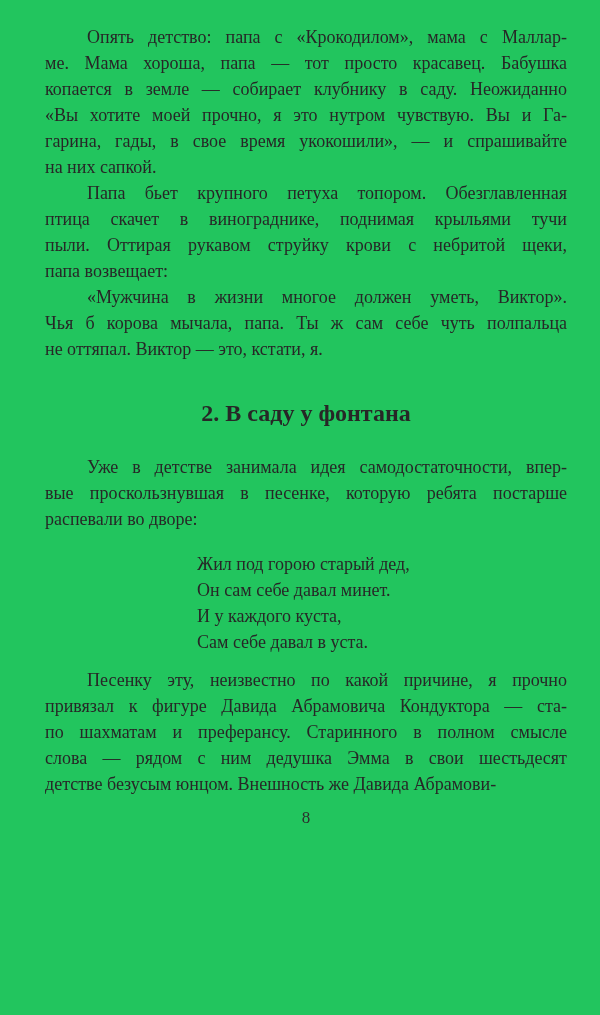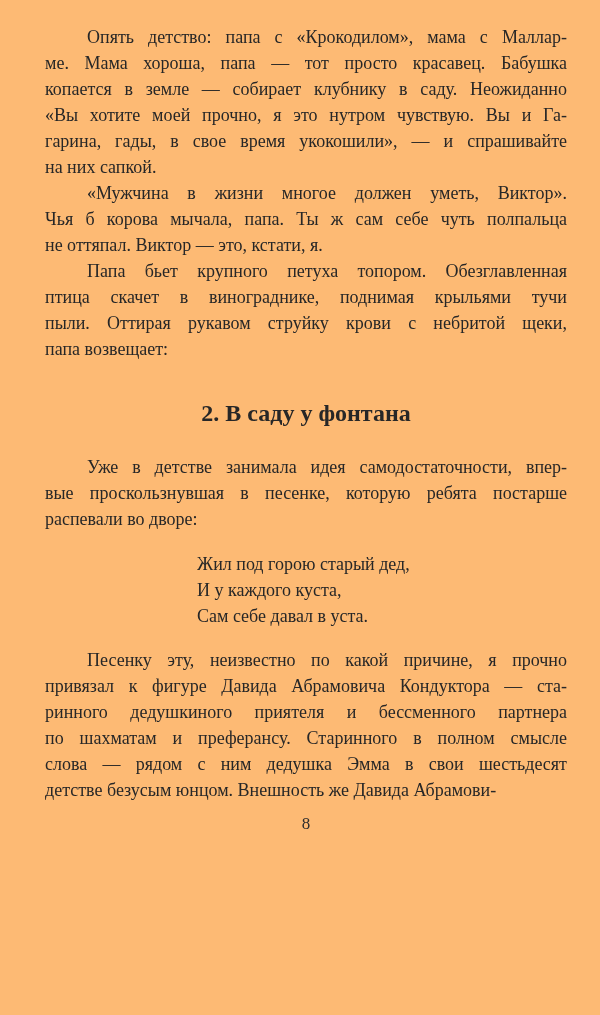--- a/index.html
+++ b/index.html
@@ -12,21 +12,21 @@
     overflow: hidden;
     background: #fcfcfa;
     color: #272727;
     font-family: "Liberation Serif", "DejaVu Serif", serif;
   }
   .page {
     box-sizing: border-box;
     width: 600px;
     height: 1015px;
     padding: 24px 33px 0 45px;
-    background: #fdba74;
+    background: #22c55e;
   }
   .para { margin: 0; }
   .line {
     font-size: 18px;
     line-height: 26px;
     white-space: normal;
   }
   
   .line.just {
     text-align: justify;
@@ -36,21 +36,21 @@
     text-indent: 42px;
   }
   .heading {
     font-size: 24px;
     font-weight: bold;
     line-height: 26px;
     text-align: center;
     margin: 38px 0 28px 0;
   }
   .verse {
-    margin: 19px 0 18px 152px;
+    margin: 19px 0 12px 152px;
   }
   .verse .line {
     text-align: left;
   }
   .pageno {
     margin-top: 8px;
     font-size: 17px;
     line-height: 26px;
     text-align: center;
     color: #2e2e2e;
@@ -63,44 +63,44 @@
   <div id="content">
       <div class="para">
         <div class="line just indent">Опять детство: папа с «Крокодилом», мама с Маллар-</div>
         <div class="line just">ме. Мама хороша, папа — тот просто красавец. Бабушка</div>
         <div class="line just">копается в земле — собирает клубнику в саду. Неожиданно</div>
         <div class="line just">«Вы хотите моей прочно, я это нутром чувствую. Вы и Га-</div>
         <div class="line just">гарина, гады, в свое время укокошили», — и спрашивайте</div>
         <div class="line">на них сапкой.</div>
       </div>
       <div class="para">
-        <div class="line just indent">«Мужчина в жизни многое должен уметь, Виктор».</div>
-        <div class="line just">Чья б корова мычала, папа. Ты ж сам себе чуть полпальца</div>
-        <div class="line">не оттяпал. Виктор — это, кстати, я.</div>
-      </div>
-      <div class="para">
         <div class="line just indent">Папа бьет крупного петуха топором. Обезглавленная</div>
         <div class="line just">птица скачет в винограднике, поднимая крыльями тучи</div>
         <div class="line just">пыли. Оттирая рукавом струйку крови с небритой щеки,</div>
         <div class="line">папа возвещает:</div>
+      </div>
+      <div class="para">
+        <div class="line just indent">«Мужчина в жизни многое должен уметь, Виктор».</div>
+        <div class="line just">Чья б корова мычала, папа. Ты ж сам себе чуть полпальца</div>
+        <div class="line">не оттяпал. Виктор — это, кстати, я.</div>
       </div>
       <h2 class="heading">2. В саду у фонтана</h2>
       <div class="para">
         <div class="line just indent">Уже в детстве занимала идея самодостаточности, впер-</div>
         <div class="line just">вые проскользнувшая в песенке, которую ребята постарше</div>
         <div class="line">распевали во дворе:</div>
       </div>
       <div class="verse">
         <div class="line">Жил под горою старый дед,</div>
+        <div class="line">Он сам себе давал минет.</div>
         <div class="line">И у каждого куста,</div>
         <div class="line">Сам себе давал в уста.</div>
       </div>
       <div class="para">
         <div class="line just indent">Песенку эту, неизвестно по какой причине, я прочно</div>
         <div class="line just">привязал к фигуре Давида Абрамовича Кондуктора — ста-</div>
-        <div class="line just">ринного дедушкиного приятеля и бессменного партнера</div>
         <div class="line just">по шахматам и преферансу. Старинного в полном смысле</div>
         <div class="line just">слова — рядом с ним дедушка Эмма в свои шестьдесят</div>
         <div class="line">детстве безусым юнцом. Внешность же Давида Абрамови-</div>
       </div>
     </div>
   <div class="pageno">8</div>
 </main>
 
 </body></html>

